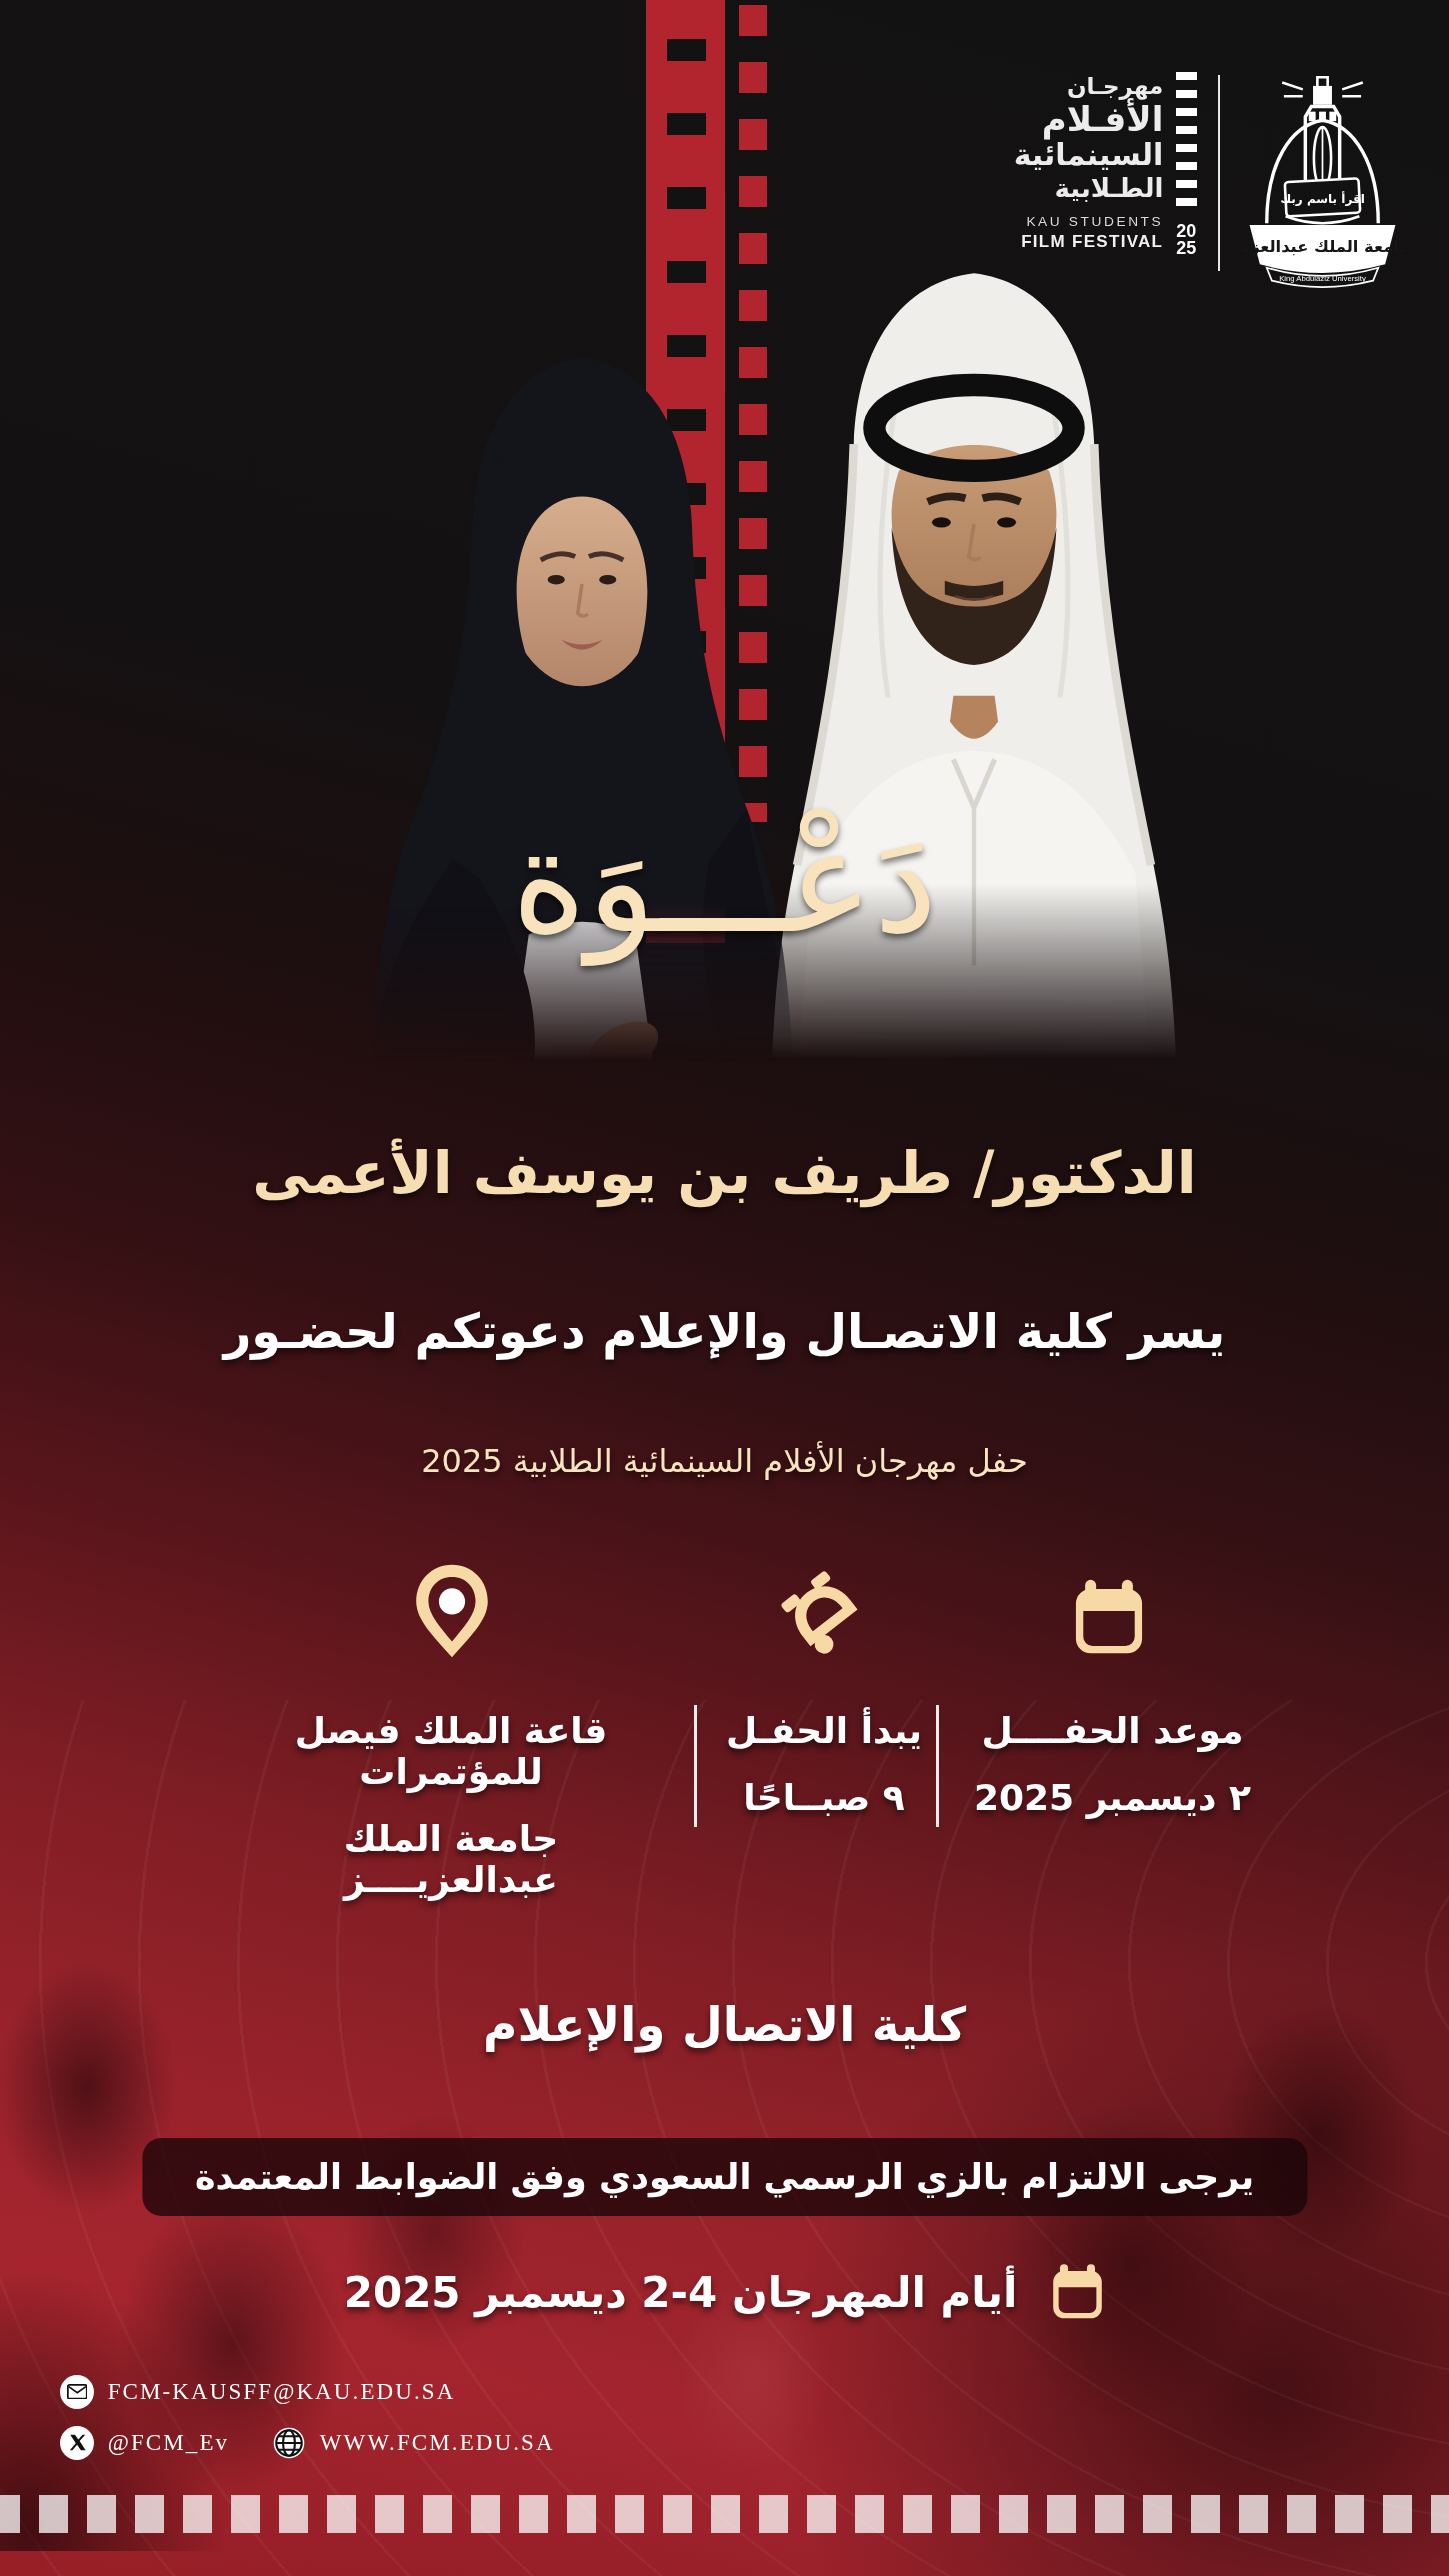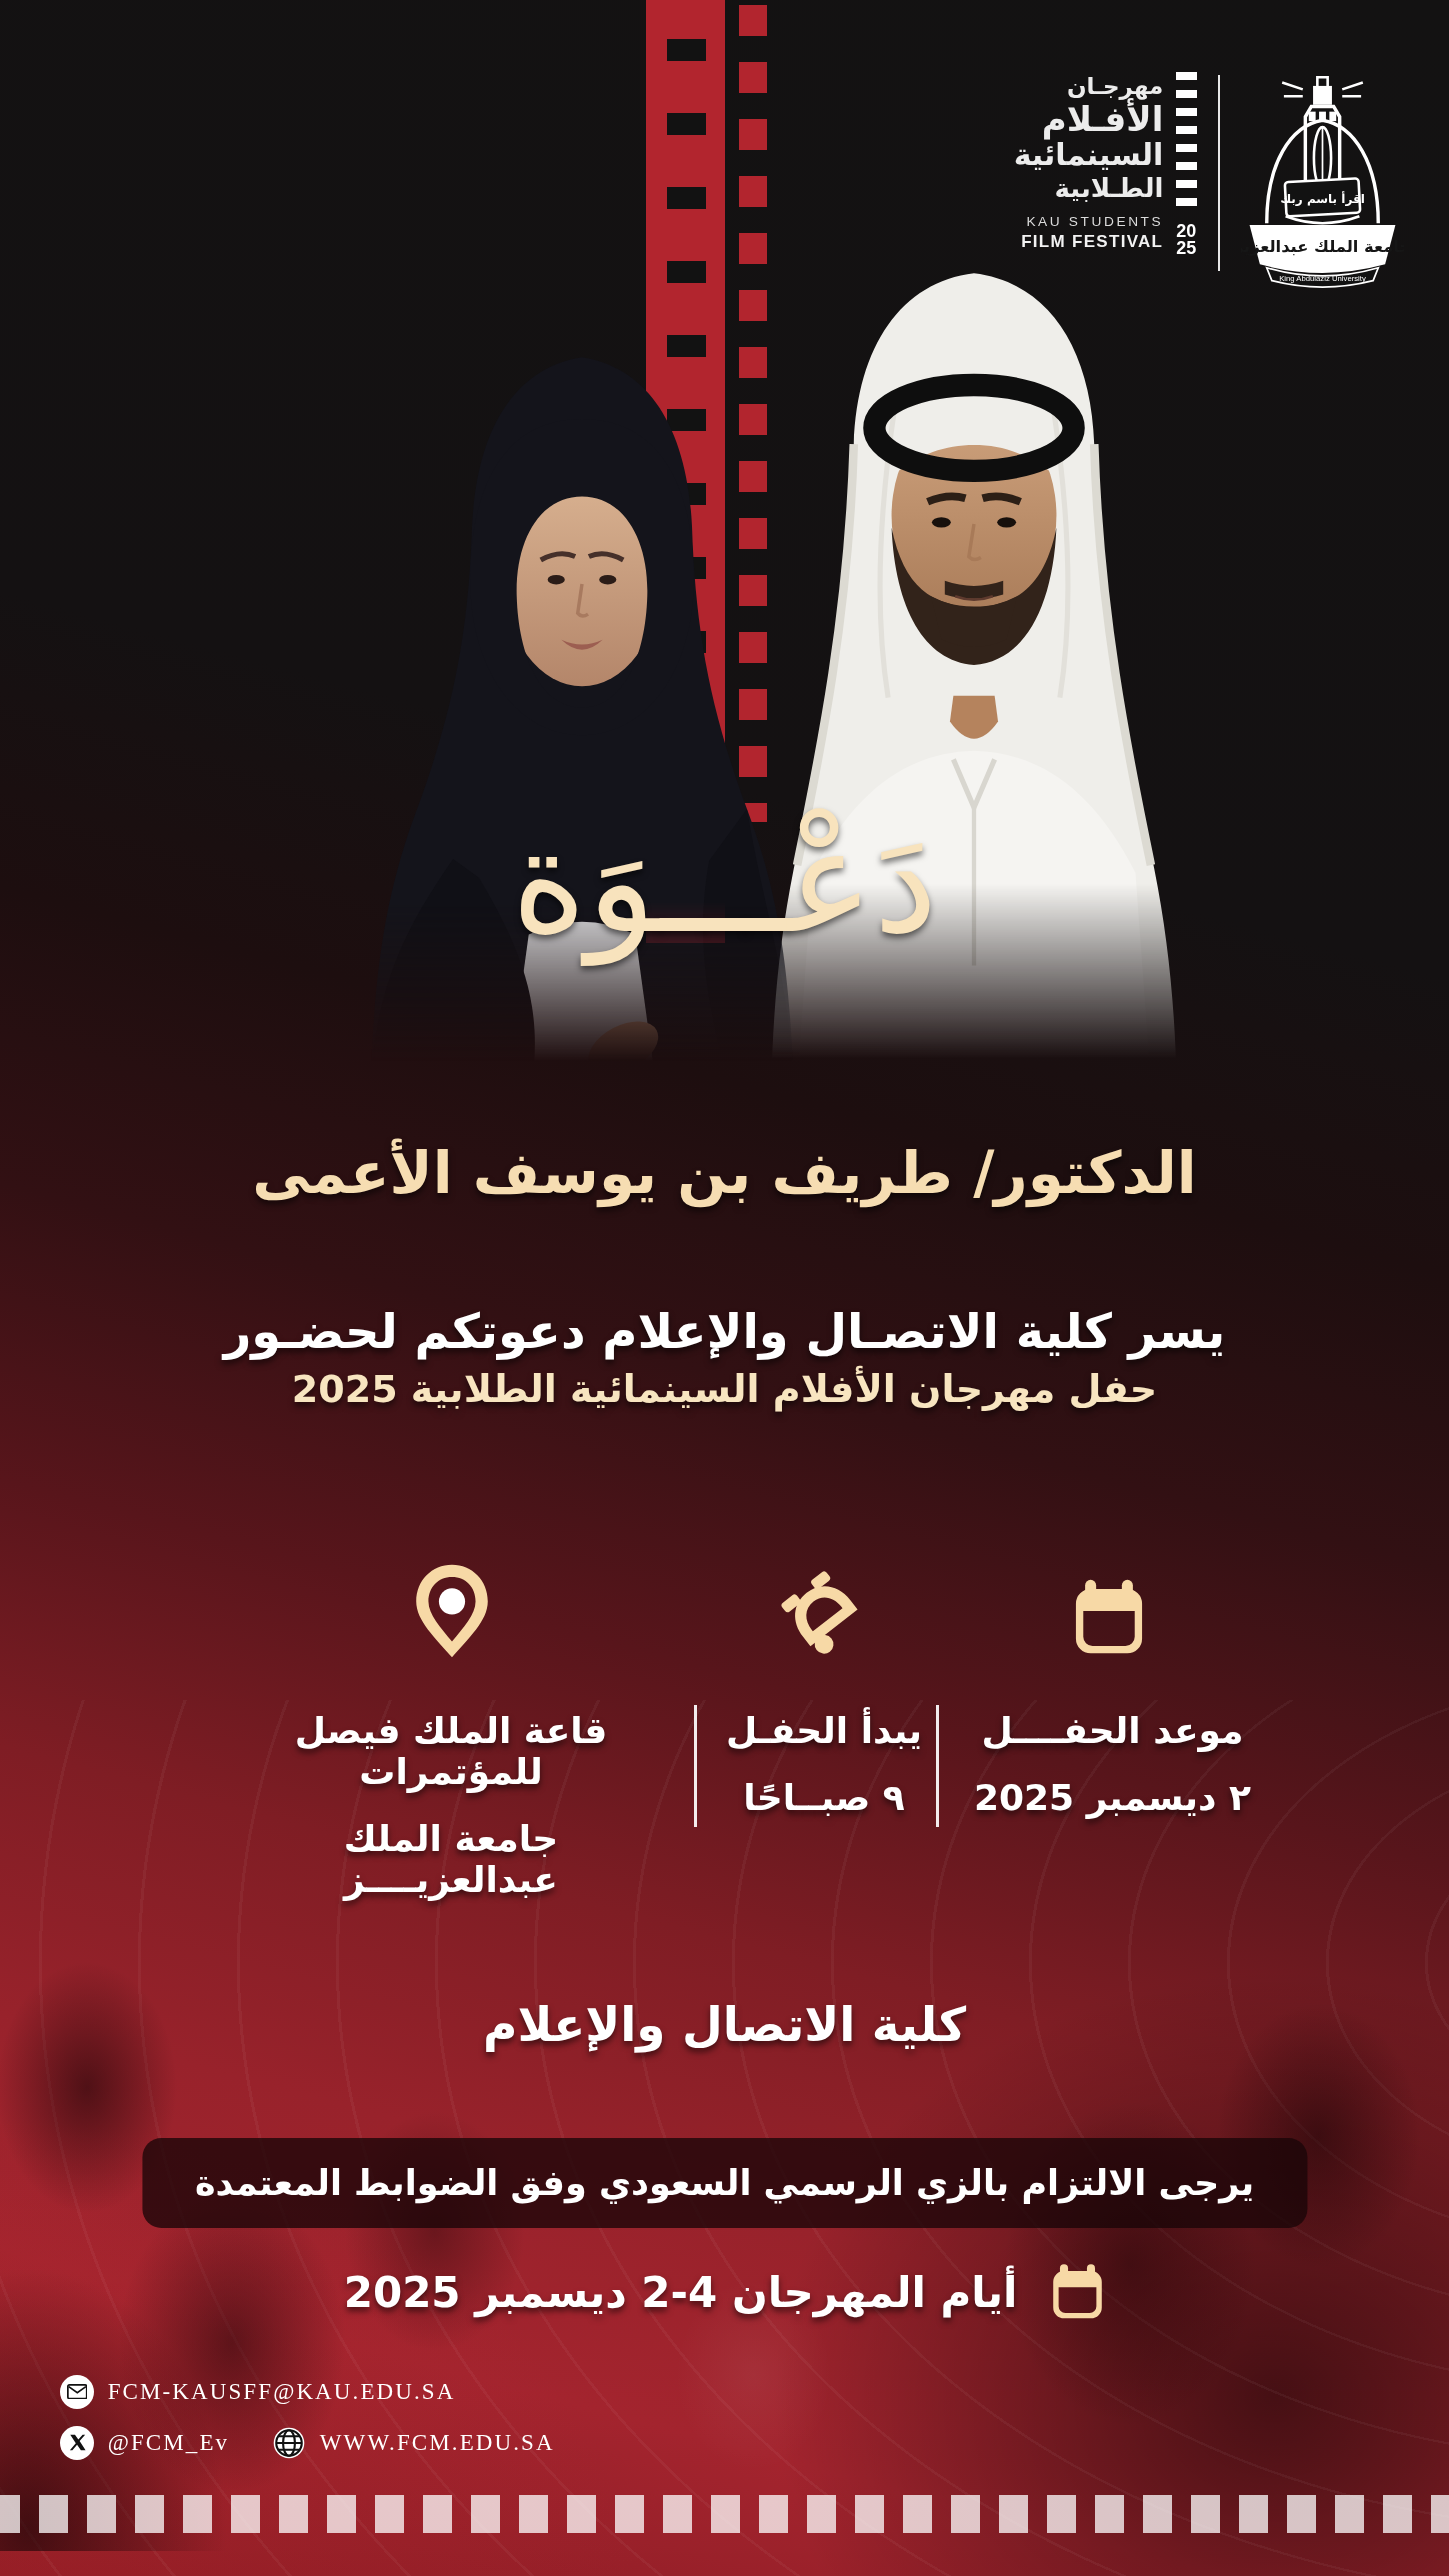--- a/index.html
+++ b/index.html
@@ -42,41 +42,41 @@
   .fl-strip{width:22px;display:flex;flex-direction:column;align-items:center;}
   .fl-dashes{width:20.6px;height:144px;background:repeating-linear-gradient(to bottom,#fff 0 7.7px,rgba(0,0,0,0) 7.7px 18px);}
   .fl-year{color:#fff;font-family:"Liberation Sans","DejaVu Sans",sans-serif;font-weight:bold;font-size:18px;line-height:0.95;margin-top:6.9px;text-align:center;}
   #logo-divider{width:1.7px;height:196px;background:#e8e8e8;margin-top:3.4px;}
 
   
   #callig{top:797px;font-size:144px;color:#f8e3bd;font-weight:normal;z-index:5;}
   #patronage{top:1067px;font-size:43px;font-weight:bold;color:#ffffff;z-index:5;}
   #patron-name{top:1139px;font-size:58px;font-weight:bold;color:#f6ddb2;z-index:5;}
   #invite-line{top:1303px;font-size:48px;font-weight:bold;color:#ffffff;z-index:5;}
-  #event-line{top:1367px;font-size:38px;font-weight:bold;color:#f8e5c0;z-index:5;}
+  #event-line{top:1442px;font-size:32px;font-weight:normal;color:#f8e5c0;z-index:5;}
 
   
   .det-icon{z-index:5;}
   #icon-calendar{left:1071px;top:1578px;}
   #icon-alarm{left:777px;top:1568px;}
   #icon-pin{left:414px;top:1563px;}
   .det-col{z-index:5;text-align:center;color:#fff;font-weight:bold;}
   .det-col .lbl{font-size:36px;}
   .det-col .val{font-size:36px;margin-top:26px;}
   #col-date{left:945px;top:1710px;width:335px;}
   #col-time{left:704px;top:1710px;width:240px;}
   #col-venue{left:232px;top:1710px;width:438px;}
   .det-divider{width:2.6px;height:122px;background:rgba(255,255,255,0.92);top:1705px;z-index:5;}
   #divider-a{left:936px;} #divider-b{left:694px;}
 
   
   #regards{top:1913px;font-size:43px;font-weight:bold;color:#ffffff;z-index:5;}
   #college{top:1997px;font-size:47px;font-weight:bold;color:#ffffff;z-index:5;}
   #badge{top:2138px;left:50%;transform:translateX(-50%);background:rgba(26,5,8,0.78);
-    border-radius:19px;padding:25px 53px;font-size:35px;font-weight:bold;color:#fff;
+    border-radius:19px;padding:19px 53px;font-size:35px;font-weight:bold;color:#fff;
     white-space:nowrap;z-index:5;}
   #festival-days{top:2263px;left:0;right:0;display:flex;justify-content:center;align-items:center;
     gap:33px;direction:rtl;z-index:5;}
   #festival-days .txt{font-size:42px;font-weight:bold;color:#fff;}
 
   
   #contact{left:60px;top:2372px;z-index:5;color:#fff;}
   .c-row{display:flex;align-items:center;gap:13.7px;height:39px;margin-bottom:12px;}
   .c-ico{width:34px;height:34px;border-radius:50%;background:#fff;display:flex;align-items:center;justify-content:center;flex:0 0 auto;}
   .c-txt{font-family:"Liberation Serif",serif;font-size:23px;letter-spacing:2.1px;color:#fff;}

